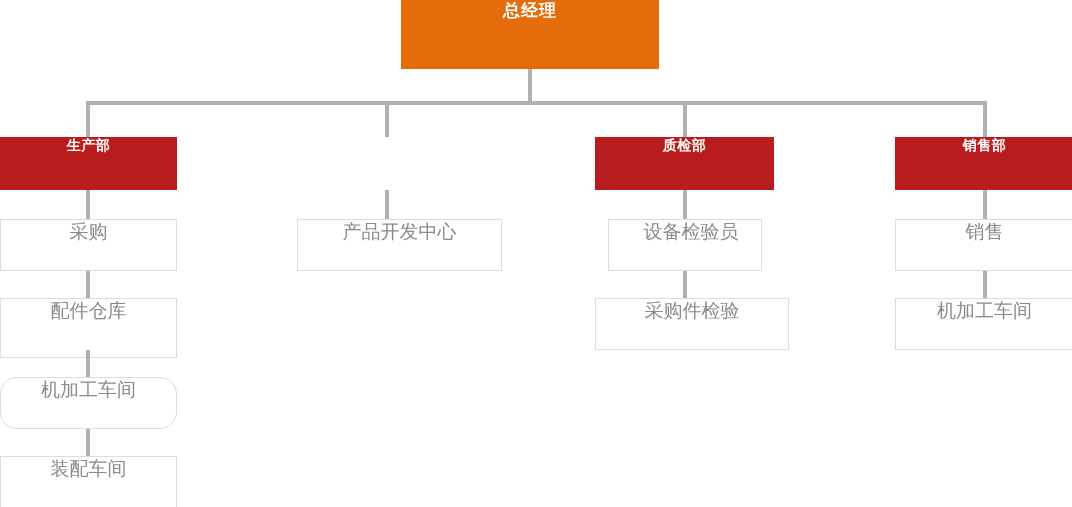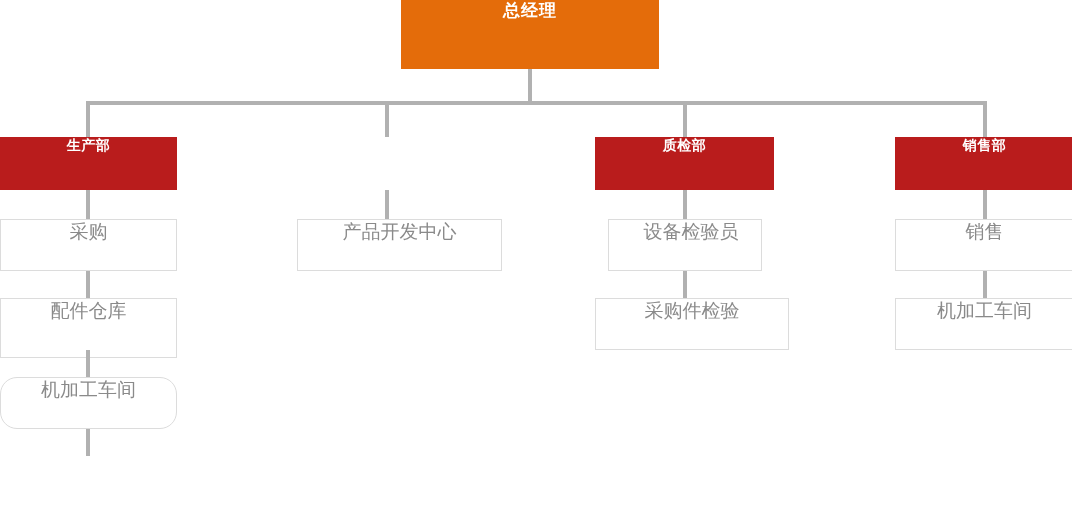--- a/index.html
+++ b/index.html
@@ -98,20 +98,23 @@
   </div>
 
   <div class="conn conn-v" style="left:86px; top:350px; height:27px;"></div>
 
   <div class="node node-sub" style="left:0px; top:377px; width:177px; height:52px;border-radius:17px;">
     <span>机加工车间</span>
   </div>
 
   <div class="conn conn-v" style="left:86px; top:429px; height:27px;"></div>
 
+  <div class="node node-sub" style="left:0px; top:456px; width:177px; height:52px;">
+    <span>装配车间</span>
+  </div>
 
   <div class="conn conn-v" style="left:385px; top:101px; height:36px;"></div>
 
 
   <div class="conn conn-v" style="left:385px; top:190px; height:29px;"></div>
 
   <div class="node node-sub" style="left:297px; top:219px; width:205px; height:52px;">
     <span>产品开发中心</span>
   </div>
 

